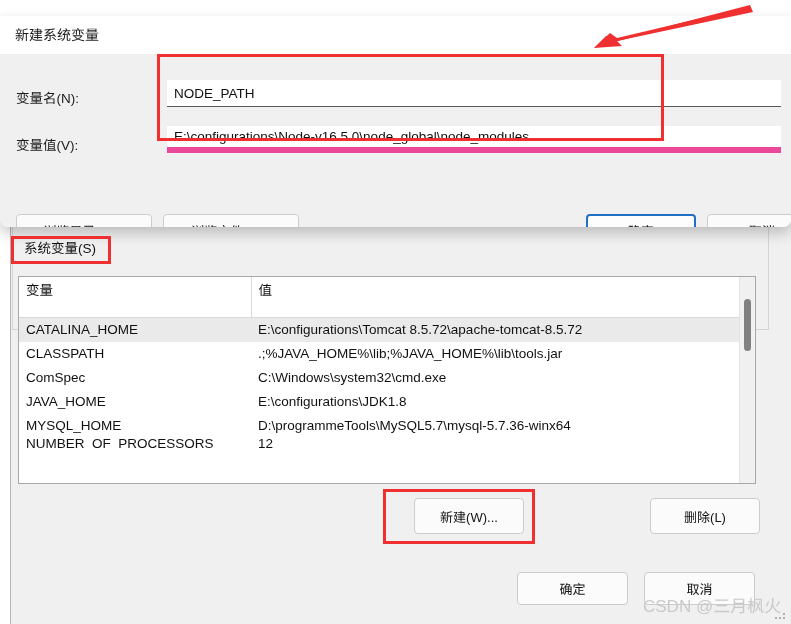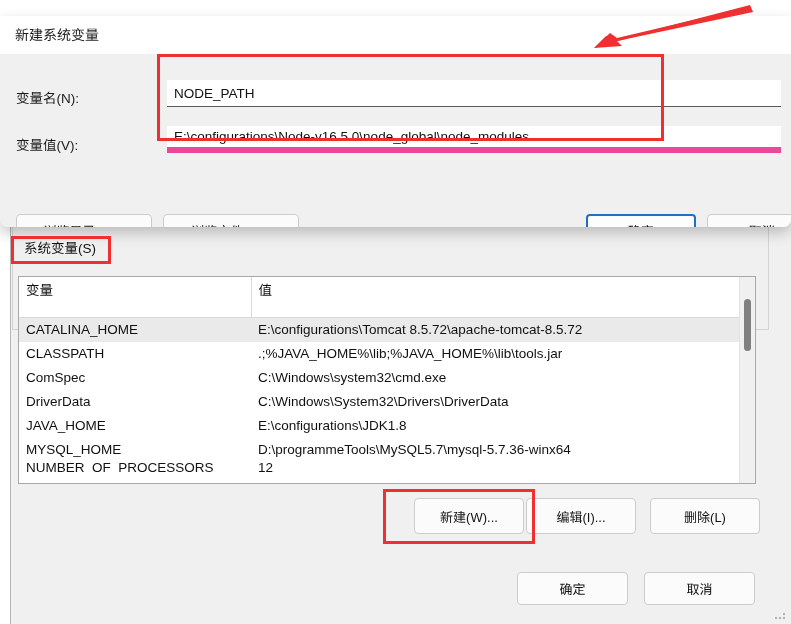--- a/index.html
+++ b/index.html
@@ -348,53 +348,49 @@
           </tr>
           <tr>
             <td>CLASSPATH</td>
             <td>.;%JAVA_HOME%\lib;%JAVA_HOME%\lib\tools.jar</td>
           </tr>
           <tr>
             <td>ComSpec</td>
             <td>C:\Windows\system32\cmd.exe</td>
           </tr>
           <tr>
-            <td>DriverData</td>
-            <td>C:\Windows\System32\Drivers\DriverData</td>
-          </tr>
-          <tr>
             <td>JAVA_HOME</td>
             <td>E:\configurations\JDK1.8</td>
           </tr>
           <tr>
             <td>MYSQL_HOME</td>
             <td>D:\programmeTools\MySQL5.7\mysql-5.7.36-winx64</td>
           </tr>
           <tr class="cut">
             <td>NUMBER_OF_PROCESSORS</td>
             <td>12</td>
           </tr>
         </tbody>
     </table>
     <div class="tbl-scroll">
       <div class="tbl-scroll-thumb"></div>
     </div>
   </div>
 
   <div class="mid-btns">
     <div class="btn btn-new">新建(W)...</div>
-    <div class="btn btn-edit">编辑(I)...</div>
     <div class="btn btn-delete">删除(L)</div>
   </div>
 
   <div class="bot-btns">
     <div class="btn btn-ok-2">确定</div>
     <div class="btn btn-cancel-2">取消</div>
   </div>
 
+  <div class="watermark">CSDN @三月枫火</div>
   <svg class="resize-grip" viewBox="0 0 12 12">
     <g fill="#b0b0b0">
       <rect x="8" y="8" width="2" height="2"></rect>
       <rect x="4" y="8" width="2" height="2"></rect>
       <rect x="8" y="4" width="2" height="2"></rect>
       <rect x="0" y="8" width="2" height="2"></rect>
     </g>
   </svg>
 
   <div class="dialog">

